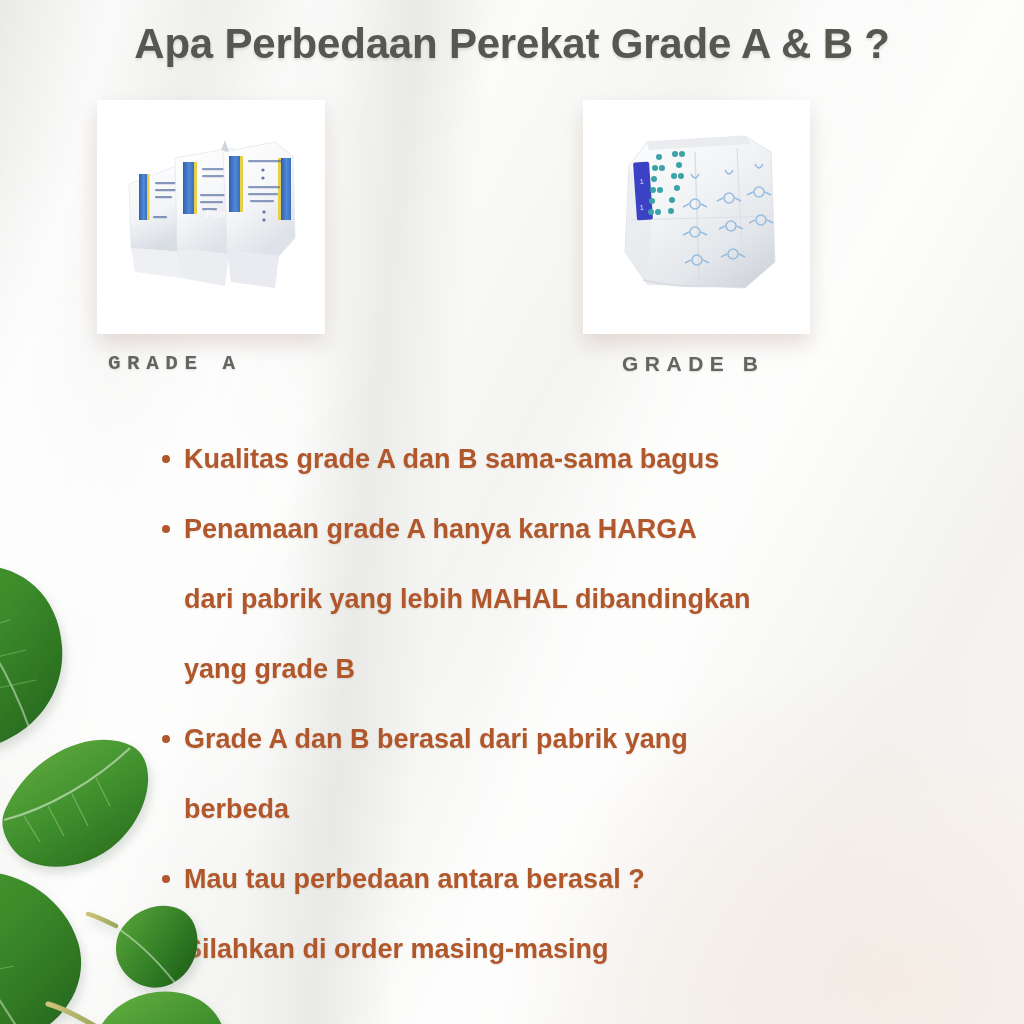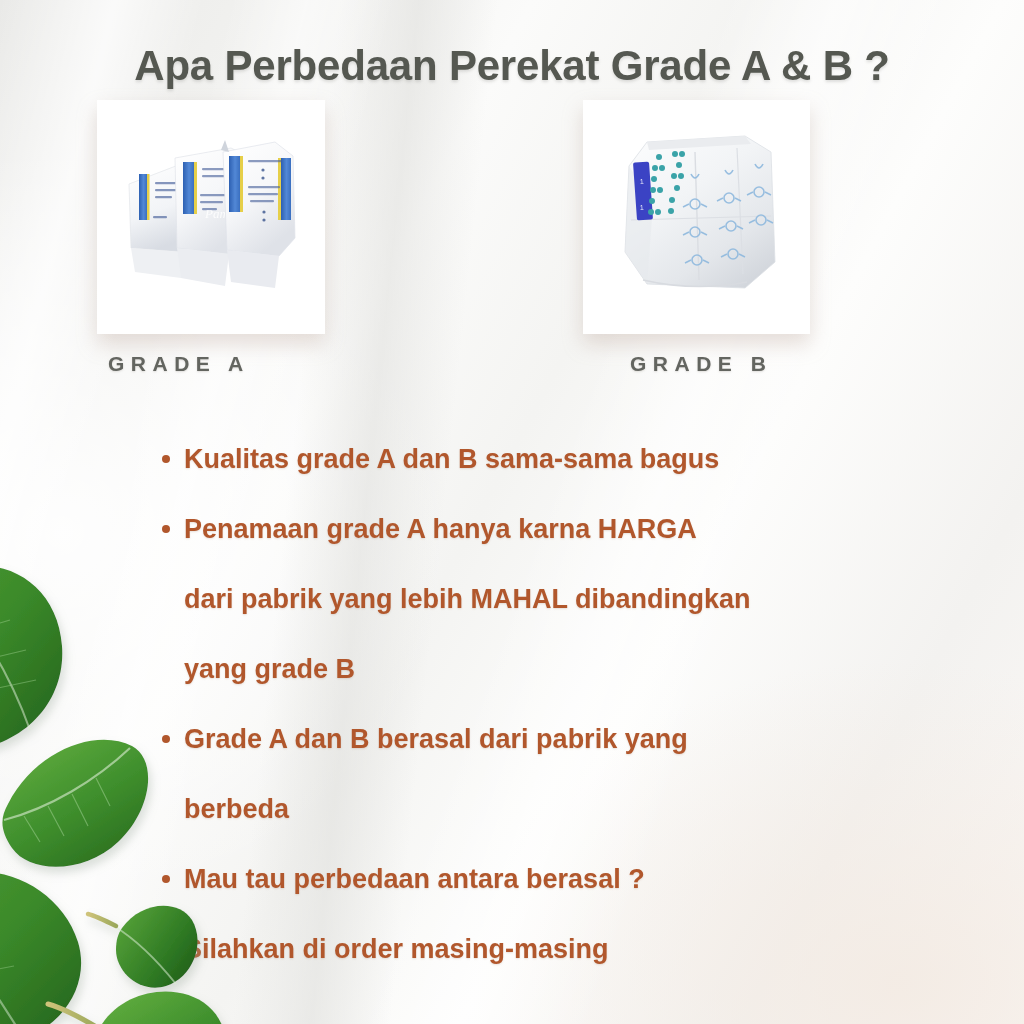--- a/index.html
+++ b/index.html
@@ -27,21 +27,21 @@
       linear-gradient(104deg, rgba(255,255,255,0) 18%, rgba(255,255,255,0.55) 24%, rgba(255,255,255,0) 31%),
       linear-gradient(96deg, rgba(228,228,226,0) 30%, rgba(222,222,219,0.55) 37%, rgba(228,228,226,0) 44%),
       linear-gradient(110deg, rgba(255,255,255,0) 52%, rgba(255,255,255,0.6) 60%, rgba(255,255,255,0) 69%);
     pointer-events: none;
   }
 
   
   .title {
     position: absolute;
     left: 0; right: 0;
-    top: 42px;
+    top: 20px;
     text-align: center;
     font-size: 42px;
     font-weight: 700;
     letter-spacing: -0.2px;
     color: #555851;
     text-shadow: 0 2px 3px rgba(120,120,115,0.22);
     white-space: nowrap;
   }
 
   
@@ -78,22 +78,22 @@
 
   .grade-label {
     position: absolute;
     top: 352px;
     font-size: 21px;
     font-weight: 700;
     letter-spacing: 6.5px;
     color: #636560;
     text-shadow: 0 1px 2px rgba(140,130,125,0.25);
   }
-  .grade-label.a { left: 108px; }
-  .grade-label.b { left: 622px; margin-left: 8px; }
+  .grade-label.a { left: 108px; font-family: Liberation Mono, monospace; }
+  .grade-label.b { left: 622px; }
 
   
   .bullets {
     position: absolute;
     left: 162px;
     top: 424px;
     width: 860px;
   }
   .bullet-row {
     display: flex;

